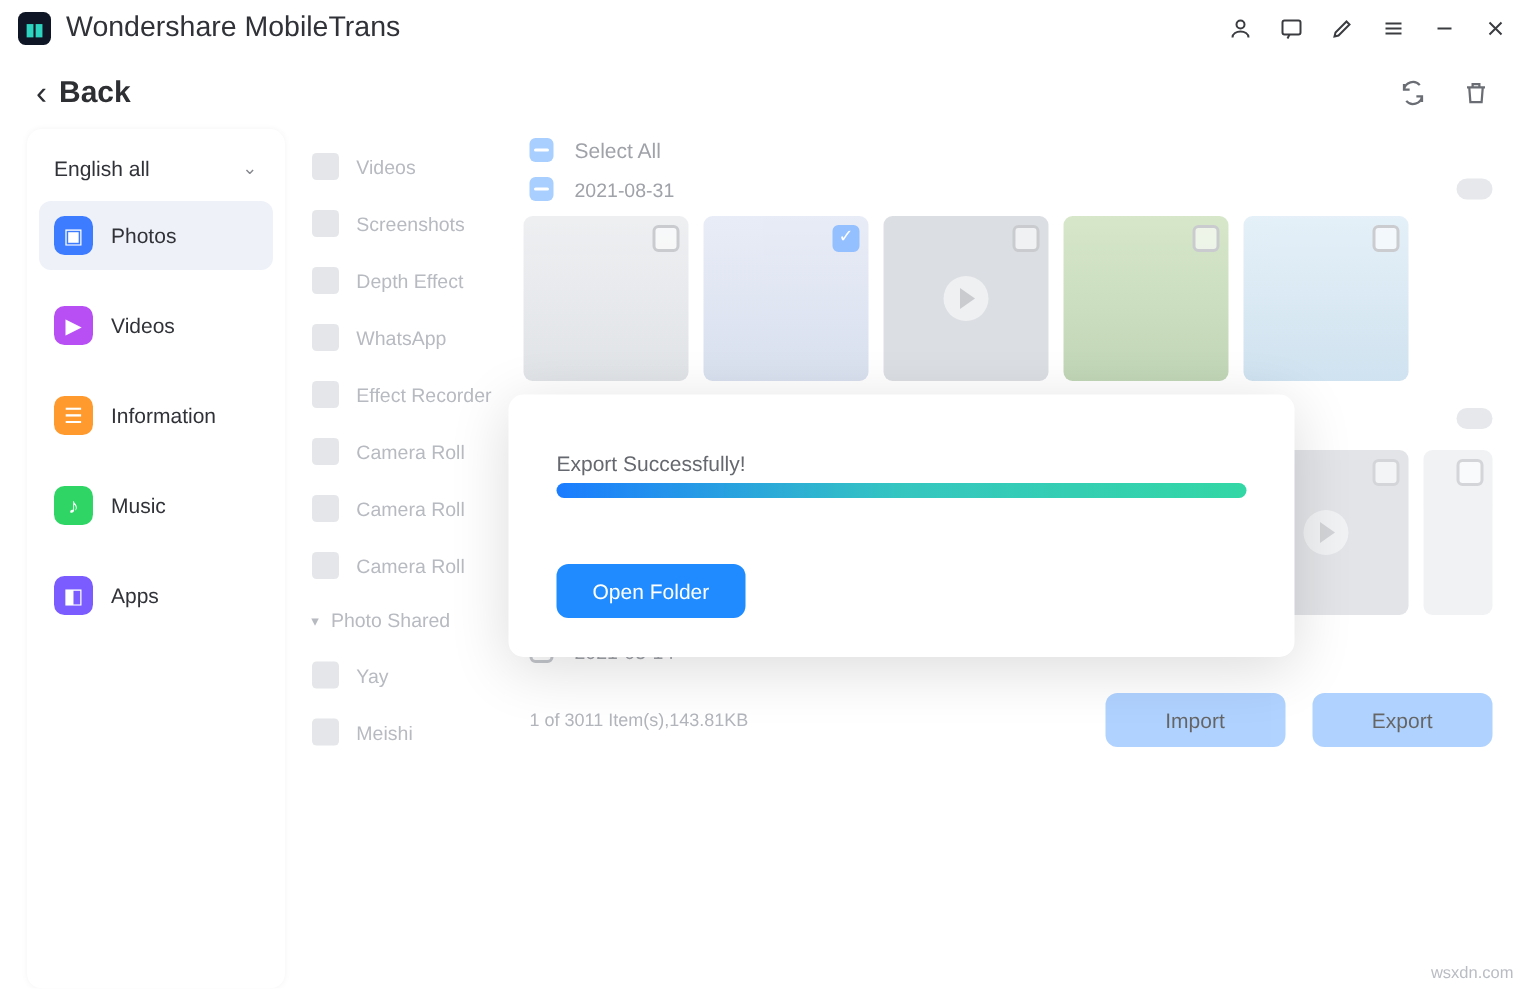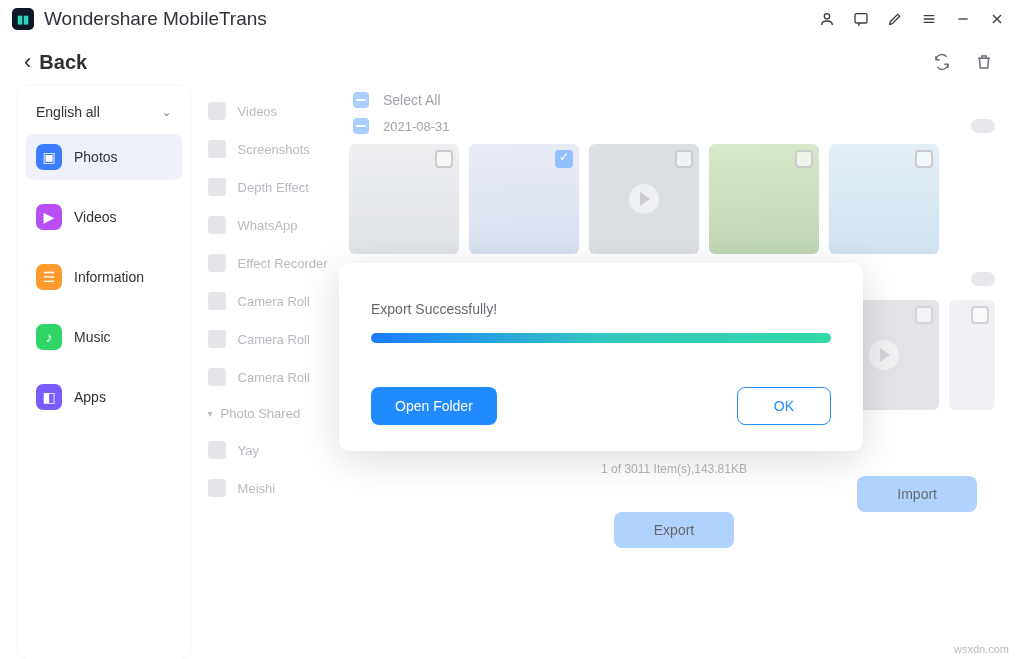--- a/index.html
+++ b/index.html
@@ -50,27 +50,27 @@
 .play::after{content:"";position:absolute;left:11px;top:8px;border-left:10px solid #9fa2a8;border-top:7px solid transparent;border-bottom:7px solid transparent;}
 .thumb.t1{background:linear-gradient(#e0e3e7,#c7ccd3);} 
 .thumb.t2{background:linear-gradient(#d5ddf0,#b9c6e0);} 
 .thumb.t3{background:#bfc4cc;}
 .thumb.t4{background:linear-gradient(#b7d49f,#8eb57b);} 
 .thumb.t5{background:linear-gradient(#cfe4f2,#a9cbe3);}
 .thumb.t6{background:#dfe2e7;} .thumb.t7{background:#e4e7eb;}
 .thumbs.row2 .thumb{opacity:.45;}
 .date-solo { display:flex; align-items:center; padding: 16px 0 6px 4px; font-size:13px; color:#9fa2a8;}
 .date-solo .sq{width:16px;height:16px;border:2px solid #c3c6cc;border-radius:4px;margin-right:14px;}
-.status-row { display:flex; align-items:center; padding: 14px 0 0 4px; font-size:12px; color:#b2b5bb;flex-direction:column;}
+.status-row { display:flex; align-items:center; padding: 14px 0 0 4px; font-size:12px; color:#b2b5bb;}
 .btn-import,.btn-export{border:none;border-radius:8px;padding:10px 40px;font-size:14px;color:#000000;cursor:pointer;opacity:.6;}
 .btn-import{background:#7db5ff;margin-left:auto;margin-right:18px;}
 .btn-export{background:#7db5ff;}
 
 .modal { position:absolute; left:339px; top:263px; width:524px; background:#fff; border-radius:10px; box-shadow:0 8px 40px rgba(0,0,0,.14); padding: 38px 32px 26px; }
-.modal-title { font-size:14px; color:#65686e; margin-bottom:16px;}
+.modal-title { font-size:14px; color:#65686e; margin-bottom:5px;}
 .progress { height:10px; border-radius:6px; background:linear-gradient(90deg,#1b7cff,#35c6c0,#33d7a5); margin-bottom:44px;}
 .modal-btns { display:flex; justify-content:space-between; gap:16px;}
 .btn-open{background:#1f8bff;color:#fff;border:none;border-radius:8px;padding:10px 24px;font-size:14px;cursor:pointer;}
 .btn-ok{background:#fff;color:#1f8bff;border:1.5px solid #1f8bff;border-radius:8px;padding:10px 36px;font-size:14px;cursor:pointer;}
 
 .wm{position:absolute;right:8px;bottom:4px;font-size:11px;color:#b9bcc2;}
 svg{display:block;}
 </style>
 </head>
 <body>
@@ -259,17 +259,16 @@
       <button class="btn-export">Export</button>
     </div>
   </div>
 </div>
 
 <div class="modal">
   <div class="modal-title">Export Successfully!</div>
   <div class="progress"></div>
   <div class="modal-btns">
     <button class="btn-open">Open Folder</button>
-    <button class="btn-ok">OK</button>
   </div>
 </div>
 
 <div class="wm">wsxdn.com</div>
 
 </body></html>

